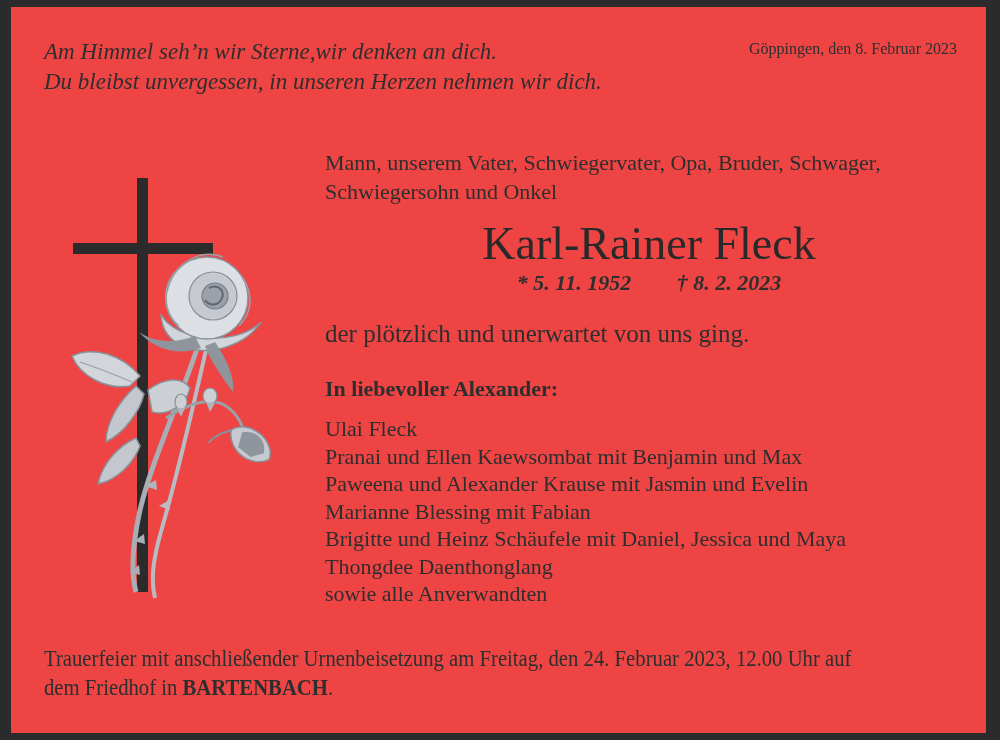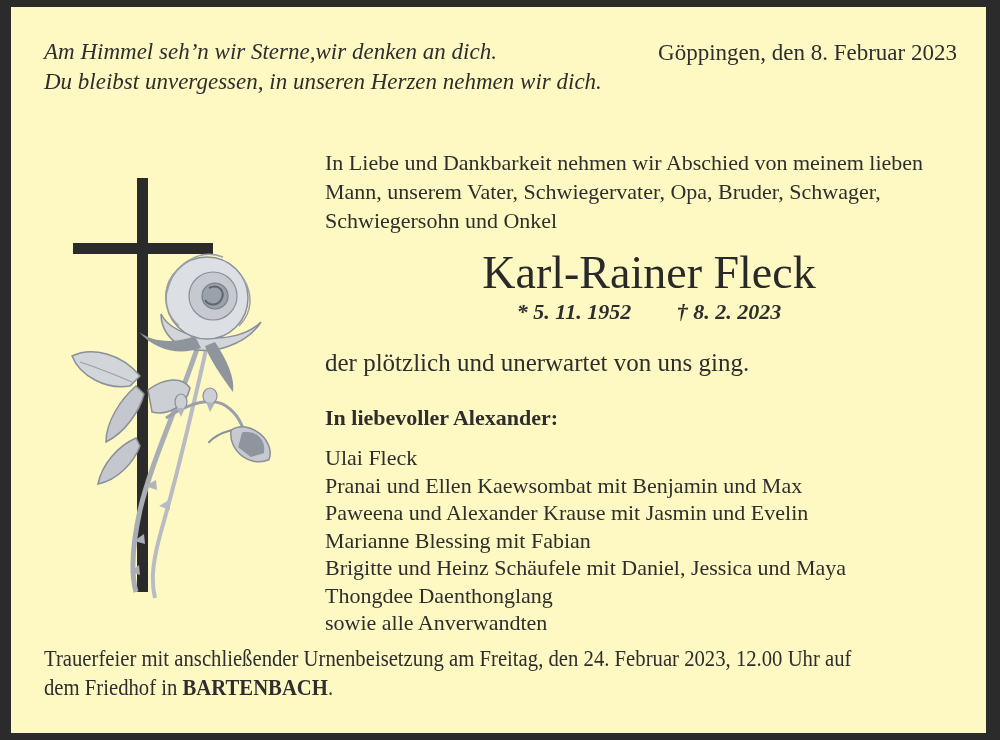--- a/index.html
+++ b/index.html
@@ -1,35 +1,35 @@
 <!DOCTYPE html>
 <html><head>
 <meta charset="utf-8">
 <style>
   html,body { margin:0; padding:0; background:#ffffff; }
   .page {
     position:relative;
     width:1000px; height:740px;
     box-sizing:border-box;
-    background:#fef9c3;
+    background:#ef4444;
     border-style:solid;
     border-color:#2b2b2b;
     border-width:7px 14px 7px 11px;
     font-family:"Liberation Serif", serif;
     color:#2e2e2e;
     overflow:hidden;
   }
   .verse {
     position:absolute; left:33px; top:30px;
     font-style:italic; font-size:23px; line-height:30px;
   }
   .verse div { white-space:nowrap; }
   .dateline {
     position:absolute; top:33px; right:29px;
-    font-size:23px; white-space:nowrap;
+    font-size:16px; white-space:nowrap;
   }
   .illustration { position:absolute; left:29px; top:143px; width:260px; height:460px; }
   .content { position:absolute; left:314px; top:141px; width:648px; }
   .intro { font-size:22px; line-height:29px; }
   .intro div { white-space:nowrap; }
   .name {
     margin-top:12px; text-align:center;
     font-size:46px; line-height:52px; font-weight:normal; color:#292929;
   }
   .dates {
@@ -109,21 +109,20 @@
         <path d="M2,-10 C12,-15 19,-6 14,2 C10,8 2,8 -2,2" fill="none" stroke="#5f656e" stroke-width="2"></path>
 
         <path d="M-12,38 C-34,46 -54,44 -68,34 C-52,52 -28,58 -6,50 Z" fill="#8f959d"></path>
         <path d="M8,44 C20,62 28,80 26,94 C14,78 2,60 -2,48 Z" fill="#8f959d"></path>
       </g>
     </g>
   </svg>
 
   <div class="content">
     <div class="intro">
-        <div>In Liebe und Dankbarkeit nehmen wir Abschied von meinem lieben</div>
         <div>Mann, unserem Vater, Schwiegervater, Opa, Bruder, Schwager,</div>
         <div>Schwiegersohn und Onkel</div>
       </div>
 
     <div class="name">Karl-Rainer Fleck</div>
 
     <div class="dates">
       <span class="birth">* 5. 11. 1952</span>
       <span class="death">† 8. 2. 2023</span>
     </div>

